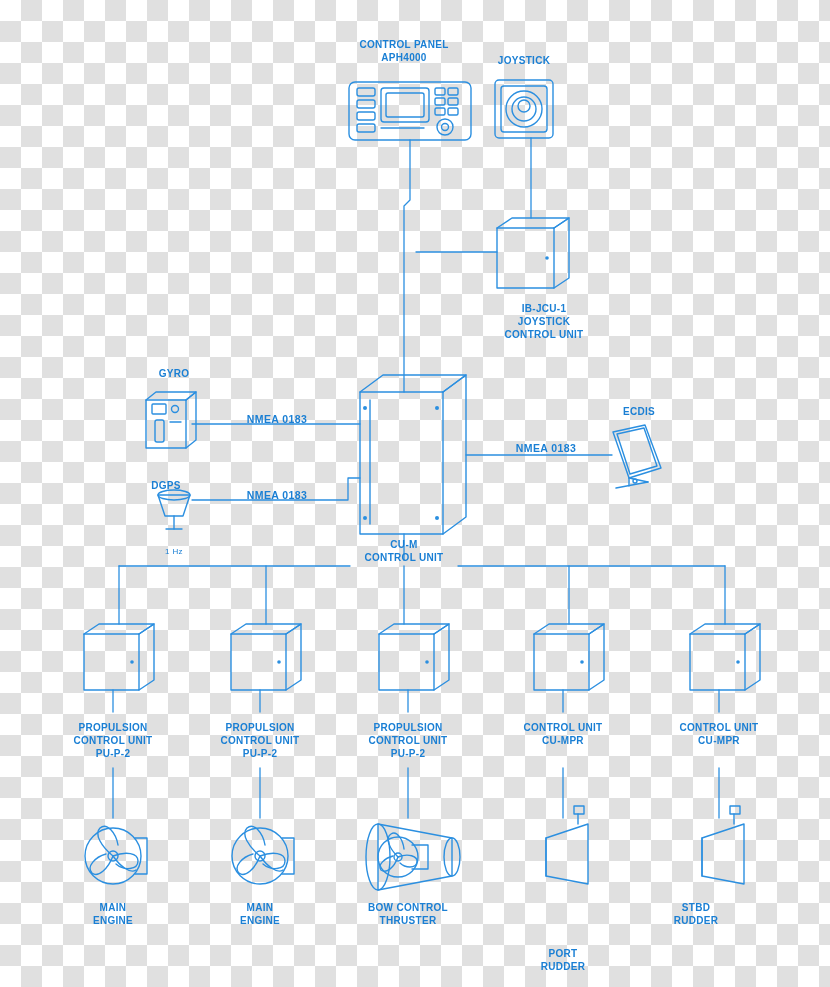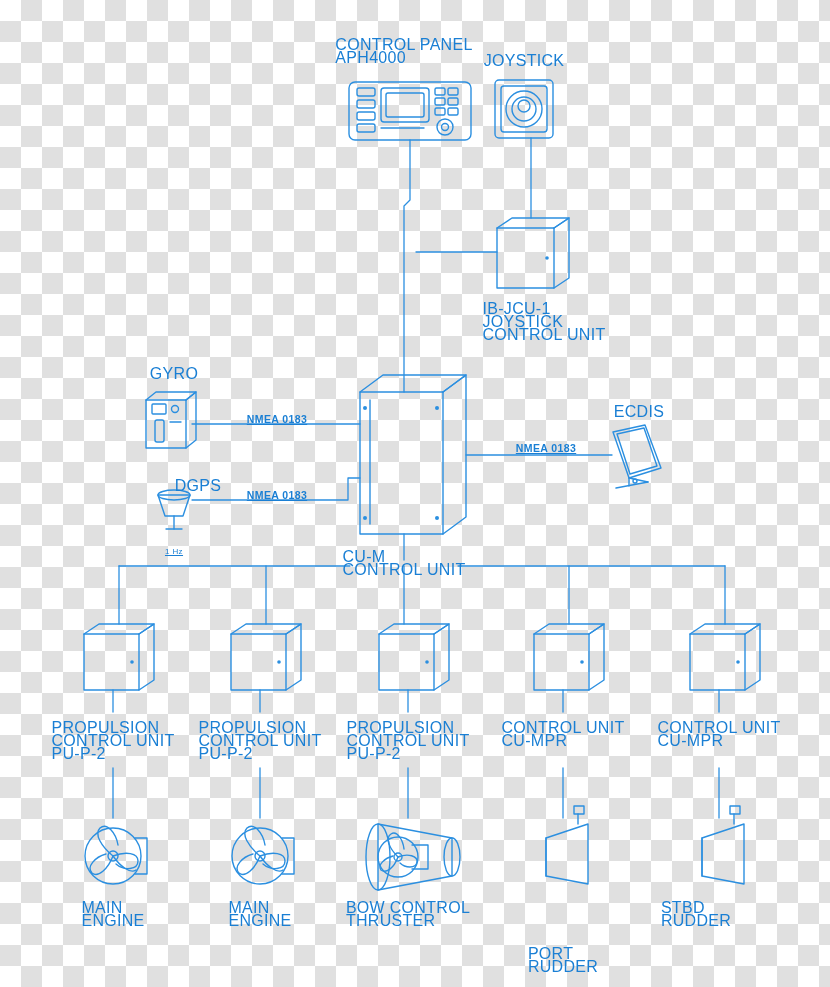--- a/index.html
+++ b/index.html
@@ -25,44 +25,43 @@
     background-position: 0 0, 21px 21px;
     background-color: #ffffff;
   }
   #diagram {
     position: absolute;
     inset: 0;
   }
   .lbl {
     position: absolute;
     color: #1a7fd4;
-    font-weight: normal;
-    font-size: 16px;
+    font-weight: bold;
+    font-size: 10px;
     line-height: 13px;
     letter-spacing: 0.3px;
-    text-align: left;
+    text-align: center;
     white-space: pre;
     transform: translateX(-50%);
   }
   .lbl-sm {
     font-size: 10px;
     line-height: 12px;
     letter-spacing: 0.2px;
   }
   .conn-lbl {
     position: absolute;
     color: #1a7fd4;
     font-weight: bold;
     font-size: 10.5px;
     letter-spacing: 0.4px;
     background: transparent;
     text-align: center;
     white-space: pre;
     transform: translateX(-50%);
-    text-decoration: underline;
   }
 </style>
 </head>
 <body>
 
 <div id="checker"></div>
 
 <svg id="diagram" viewBox="0 0 830 987" width="830" height="987" xmlns="http://www.w3.org/2000/svg">
   <g fill="none" stroke="#2b8fe0" stroke-width="1.4" stroke-linejoin="round" stroke-linecap="round">
 
@@ -256,23 +255,23 @@
   </g>
 </svg>
 
 <div class="lbl" style="left:404px;top:38px;">CONTROL PANEL
 APH4000</div>
 <div class="lbl" style="left:524px;top:54px;">JOYSTICK</div>
 <div class="lbl" style="left:544px;top:302px;">IB-JCU-1
 JOYSTICK
 CONTROL UNIT</div>
 <div class="lbl" style="left:174px;top:367px;">GYRO</div>
-<div class="lbl" style="left:190px;top:479px;padding-left:16px;">DGPS</div>
+<div class="lbl" style="left:158px;top:479px;padding-left:16px;">DGPS</div>
 <div class="lbl" style="left:639px;top:405px;">ECDIS</div>
-<div class="lbl" style="left:404px;top:538px;margin-top:12px;">CU-M
+<div class="lbl" style="left:404px;top:538px;">CU-M
 CONTROL UNIT</div>
 
 <div class="lbl" style="left:113px;top:721px;">PROPULSION
 CONTROL UNIT
 PU-P-2</div>
 <div class="lbl" style="left:260px;top:721px;">PROPULSION
 CONTROL UNIT
 PU-P-2</div>
 <div class="lbl" style="left:408px;top:721px;">PROPULSION
 CONTROL UNIT

